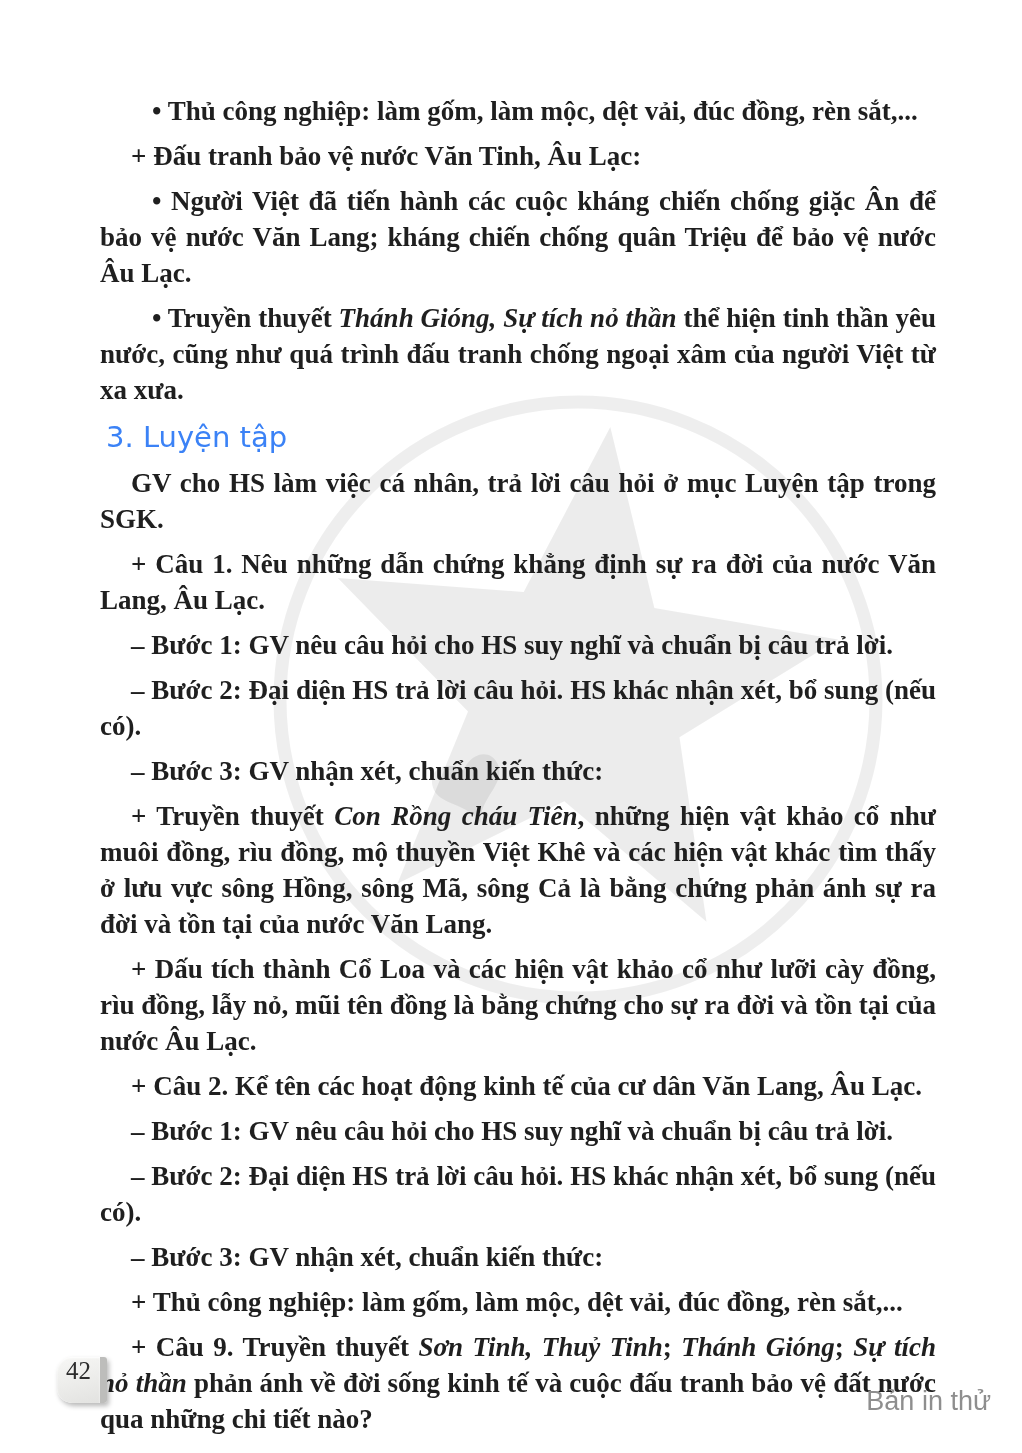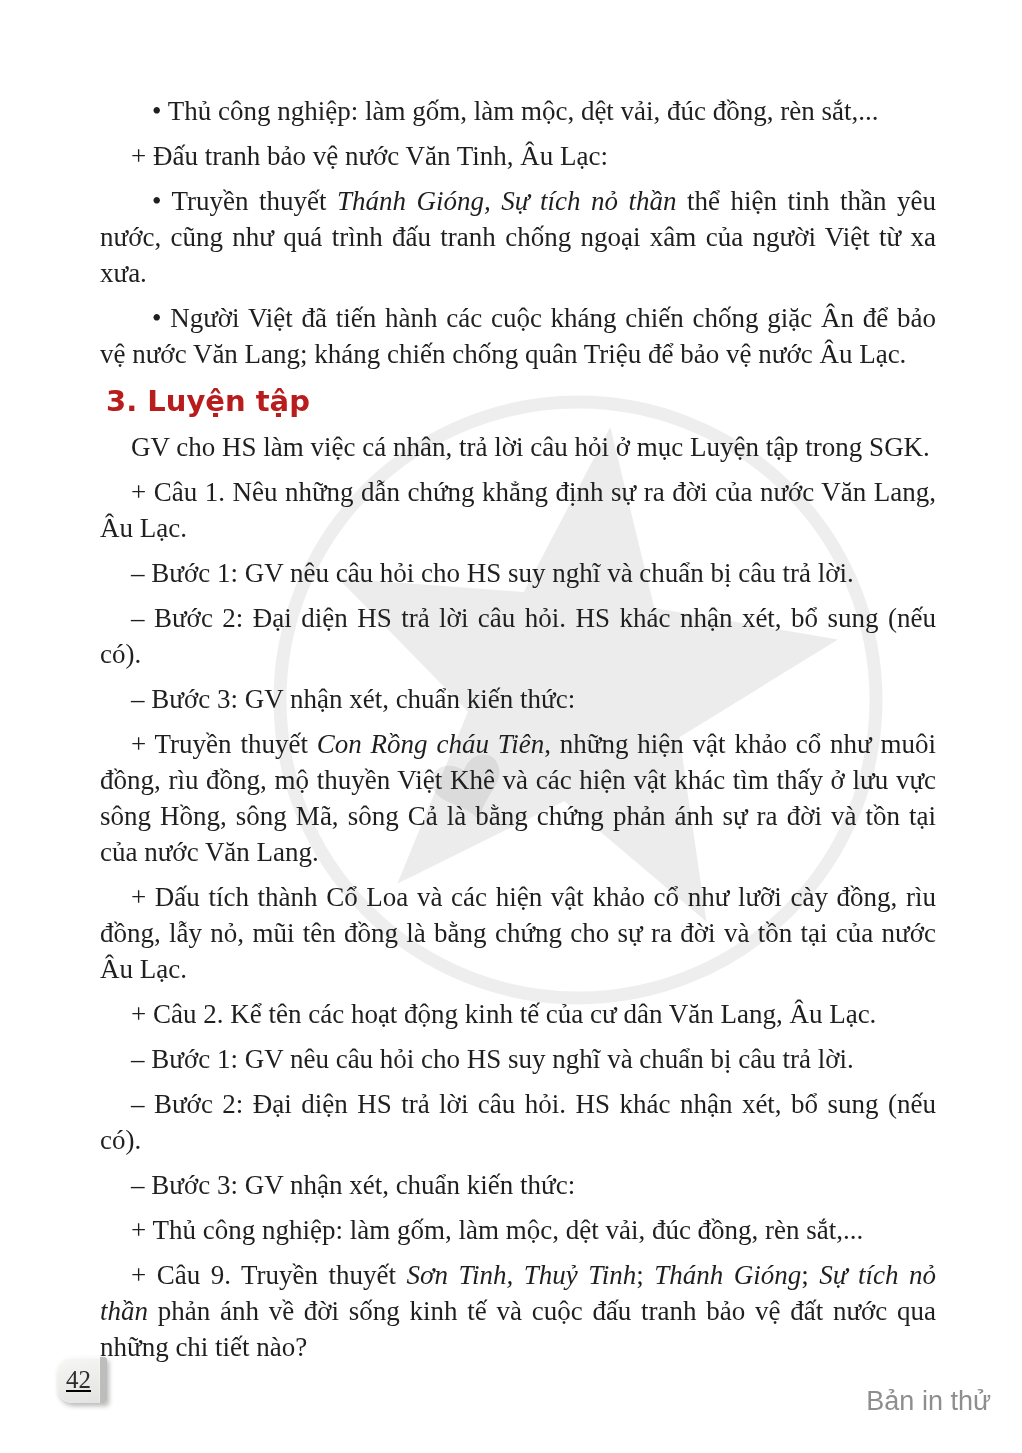--- a/index.html
+++ b/index.html
@@ -17,39 +17,40 @@
   .content{
     position:absolute;left:100px;top:93px;width:836px;
   }
   .para{
     font-family:"Liberation Serif","DejaVu Serif",serif;
     font-size:27px;line-height:36px;
     color:#1f1f1f;
     text-align:justify;
     margin:0 0 9px 0;
     hyphens:none;
+    font-weight:bold;
   }
   .para.bullet{text-indent:52px;}
   .para.plus{text-indent:31px;}
   .para.flush{text-indent:0;}
   .heading{
     font-family:"DejaVu Sans","Liberation Sans",sans-serif;
-    font-weight:700;
+    font-weight:400;
     font-size:29px;line-height:38px;
-    color:#b91c1c;
+    color:#3b82f6;
     margin:10px 0 9px 6px;
   }
   .page-tab{
     position:absolute;left:57px;top:1357px;
     width:43px;height:46px;
     background:linear-gradient(165deg,#f7f7f5 0%,#ececea 55%,#e2e2e0 100%);
     border-right:7px solid #bdbdbb;
     border-radius:15px 3px 3px 15px;
     box-shadow:2px 3px 5px rgba(0,0,0,0.28), inset 0 1px 2px #ffffff;
-    display:flex;align-items:center;justify-content:center;text-decoration:underline;
+    display:flex;align-items:flex-start;justify-content:center;
   }
   .page-number{
     font-family:"Liberation Serif","DejaVu Serif",serif;
     font-size:25px;color:#2c2c2c;
   }
   .print-label{
     position:absolute;right:31px;top:1386px;
     font-family:"Liberation Sans","DejaVu Sans",sans-serif;
     font-size:27px;color:#8e8e8e;
   }
@@ -63,22 +64,22 @@
     <circle cx="578" cy="700" r="298" fill="none" stroke="#000000" stroke-opacity="0.065" stroke-width="13"></circle>
     <path d="M610.3 427 L654.4 608.1 L838.1 639.4 L679.5 737.3 L706.5 921.8 L564.3 801.2 L397.3 883.8 L468 711.4 L337.8 578 L523.7 592 Z" fill="#000000" fill-opacity="0.075"></path>
     <g transform="translate(470,790) rotate(-18) scale(1.15)">
       <path d="M0 30 C -5 10, -30 5, -30 -12 C -30 -28, -12 -32, 0 -18 C 12 -32, 30 -28, 30 -12 C 30 5, 5 10, 0 30 Z" fill="#000000" fill-opacity="0.07"></path>
     </g>
   </svg>
 
   <div class="content">
       <p class="para bullet"><span>• Thủ công nghiệp: làm gốm, làm mộc, dệt vải, đúc đồng, rèn sắt,...</span></p>
       <p class="para plus"><span>+ Đấu tranh bảo vệ nước Văn Tinh, Âu Lạc:</span></p>
+      <p class="para bullet"><span>• Người Việt đã tiến hành các cuộc kháng chiến chống giặc Ân để bảo vệ nước Văn Lang; kháng chiến chống quân Triệu để bảo vệ nước Âu Lạc.</span></p>
       <p class="para bullet"><span>• Truyền thuyết </span><i>Thánh Gióng, Sự tích nỏ thần</i><span> thể hiện tinh thần yêu nước, cũng như quá trình đấu tranh chống ngoại xâm của người Việt từ xa xưa.</span></p>
-      <p class="para bullet"><span>• Người Việt đã tiến hành các cuộc kháng chiến chống giặc Ân để bảo vệ nước Văn Lang; kháng chiến chống quân Triệu để bảo vệ nước Âu Lạc.</span></p>
       <h2 class="heading">3. Luyện tập</h2>
       <p class="para plus"><span>GV cho HS làm việc cá nhân, trả lời câu hỏi ở mục Luyện tập trong SGK.</span></p>
       <p class="para plus"><span>+ Câu 1. Nêu những dẫn chứng khẳng định sự ra đời của nước Văn Lang, Âu Lạc.</span></p>
       <p class="para plus"><span>– Bước 1: GV nêu câu hỏi cho HS suy nghĩ và chuẩn bị câu trả lời.</span></p>
       <p class="para plus"><span>– Bước 2: Đại diện HS trả lời câu hỏi. HS khác nhận xét, bổ sung (nếu có).</span></p>
       <p class="para plus"><span>– Bước 3: GV nhận xét, chuẩn kiến thức:</span></p>
       <p class="para plus"><span>+ Truyền thuyết </span><i>Con Rồng cháu Tiên</i><span>, những hiện vật khảo cổ như muôi đồng, rìu đồng, mộ thuyền Việt Khê và các hiện vật khác tìm thấy ở lưu vực sông Hồng, sông Mã, sông Cả là bằng chứng phản ánh sự ra đời và tồn tại của nước Văn Lang.</span></p>
       <p class="para plus"><span>+ Dấu tích thành Cổ Loa và các hiện vật khảo cổ như lưỡi cày đồng, rìu đồng, lẫy nỏ, mũi tên đồng là bằng chứng cho sự ra đời và tồn tại của nước Âu Lạc.</span></p>
       <p class="para plus"><span>+ Câu 2. Kể tên các hoạt động kinh tế của cư dân Văn Lang, Âu Lạc.</span></p>
       <p class="para plus"><span>– Bước 1: GV nêu câu hỏi cho HS suy nghĩ và chuẩn bị câu trả lời.</span></p>

